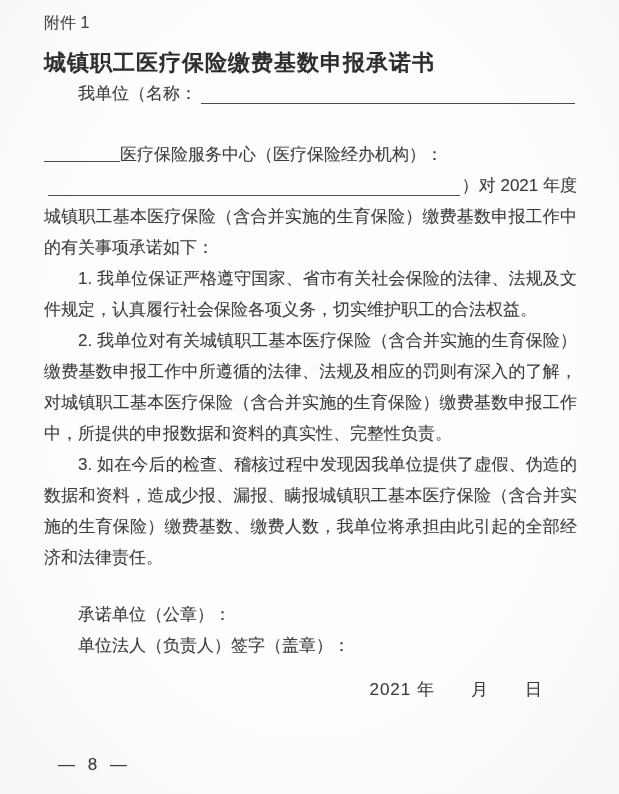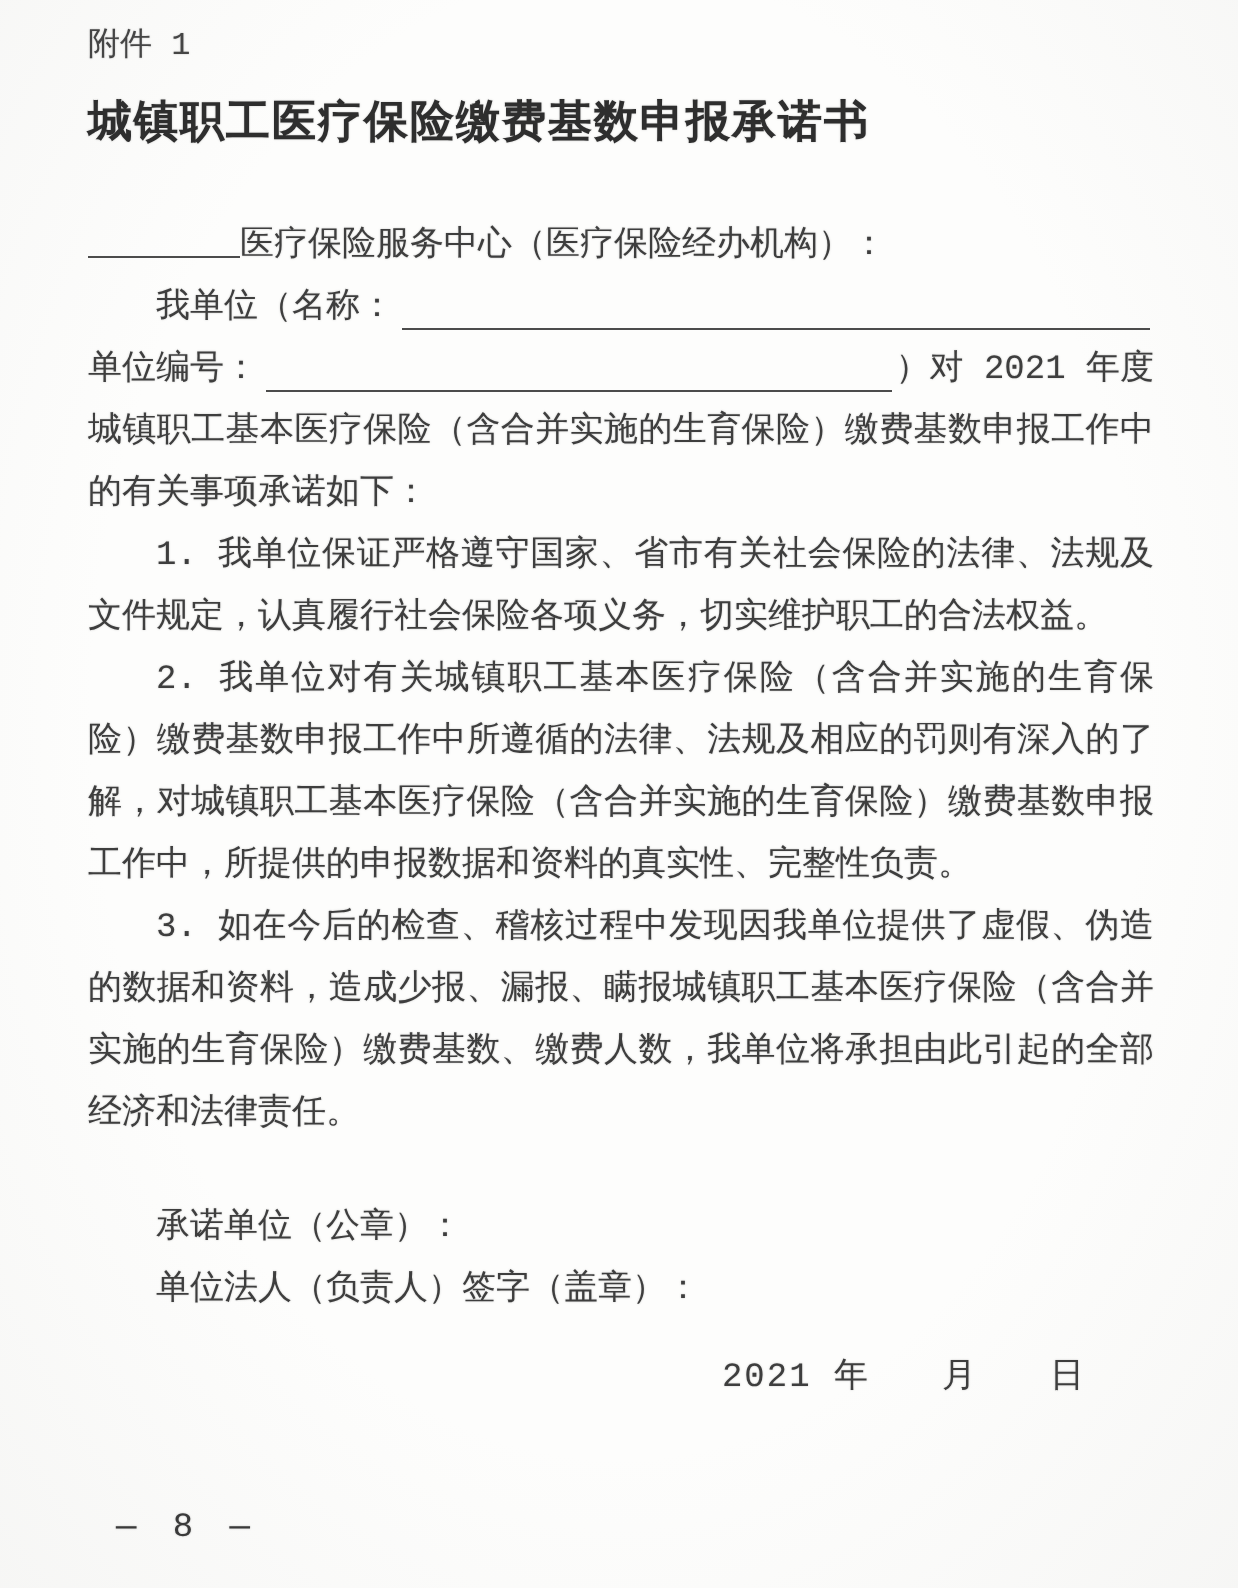--- a/index.html
+++ b/index.html
@@ -6,21 +6,21 @@
     margin: 0;
     padding: 0;
     background: #ffffff;
   }
   .page {
     position: relative;
     width: 619px;
     height: 794px;
     box-sizing: border-box;
     padding: 12px 42px 16px 44px;
-    font-family: Liberation Mono, monospace;
+    font-family: Liberation Sans, sans-serif;
     color: #3e3e3e;
     background:
       radial-gradient(ellipse at 50% 45%, rgba(255,255,255,0) 60%, rgba(215,215,212,0.18) 100%),
       #fdfdfc;
     text-shadow: 0 0 1px rgba(90,90,90,0.35);
     overflow: hidden;
   }
   .attachment {
     font-size: 16px;
     line-height: 22px;
@@ -86,31 +86,30 @@
 </style>
 </head>
 <body>
 
 <div class="page">
 
   <div class="attachment">附件 1</div>
 
   <h1 class="title">城镇职工医疗保险缴费基数申报承诺书</h1>
 
-  <div class="line salutation">
-    <span class="blank-fixed"></span><span>医疗保险服务中心（医疗保险经办机构）：</span>
-  </div>
-
   <div class="line flexline indent-2em">
     <span class="label">我单位（名称：</span>
     <span class="blank-grow"></span>
   </div>
 
+  <div class="line salutation">
+    <span class="blank-fixed"></span><span>医疗保险服务中心（医疗保险经办机构）：</span>
+  </div>
+
   <div class="line flexline">
-    <span class="label">单位编号：</span>
     <span class="blank-grow"></span>
     <span class="label">）对 2021 年度</span>
   </div>
 
   <p class="body-text">城镇职工基本医疗保险（含合并实施的生育保险）缴费基数申报工作中的有关事项承诺如下：</p>
 
   <p class="body-text para-indent">1. 我单位保证严格遵守国家、省市有关社会保险的法律、法规及文件规定，认真履行社会保险各项义务，切实维护职工的合法权益。</p>
 
   <p class="body-text para-indent">2. 我单位对有关城镇职工基本医疗保险（含合并实施的生育保险）缴费基数申报工作中所遵循的法律、法规及相应的罚则有深入的了解，对城镇职工基本医疗保险（含合并实施的生育保险）缴费基数申报工作中，所提供的申报数据和资料的真实性、完整性负责。</p>
 

